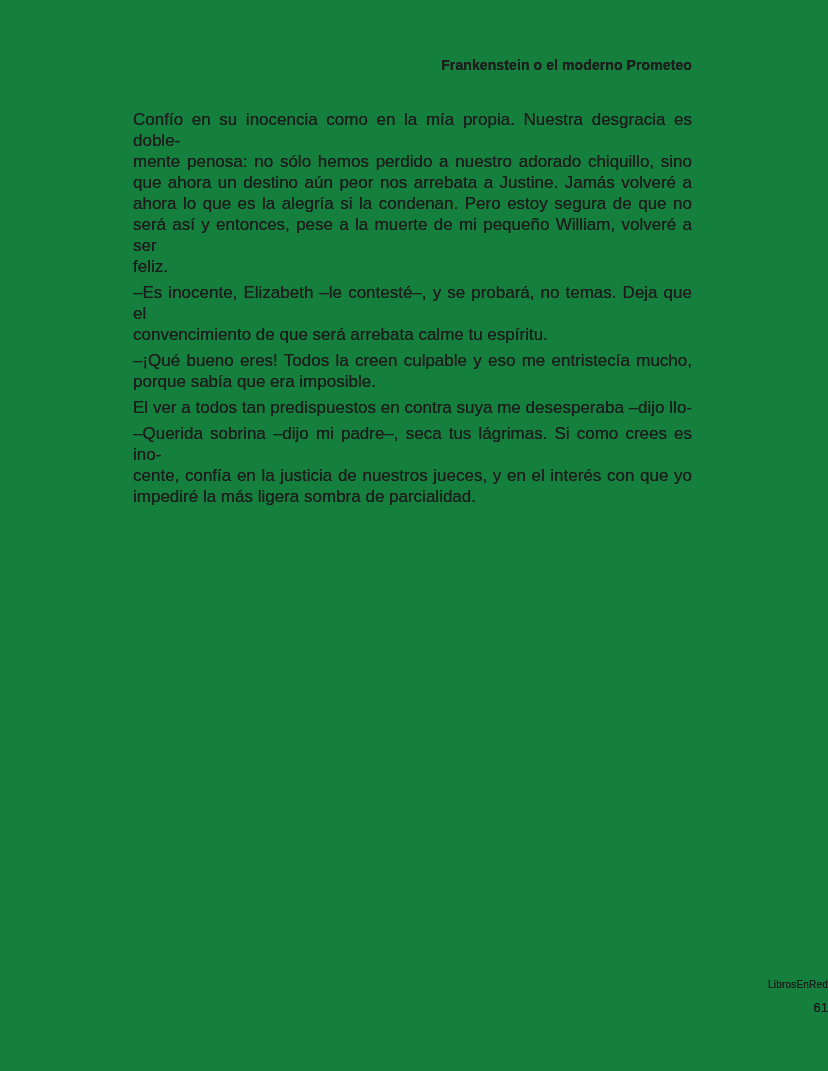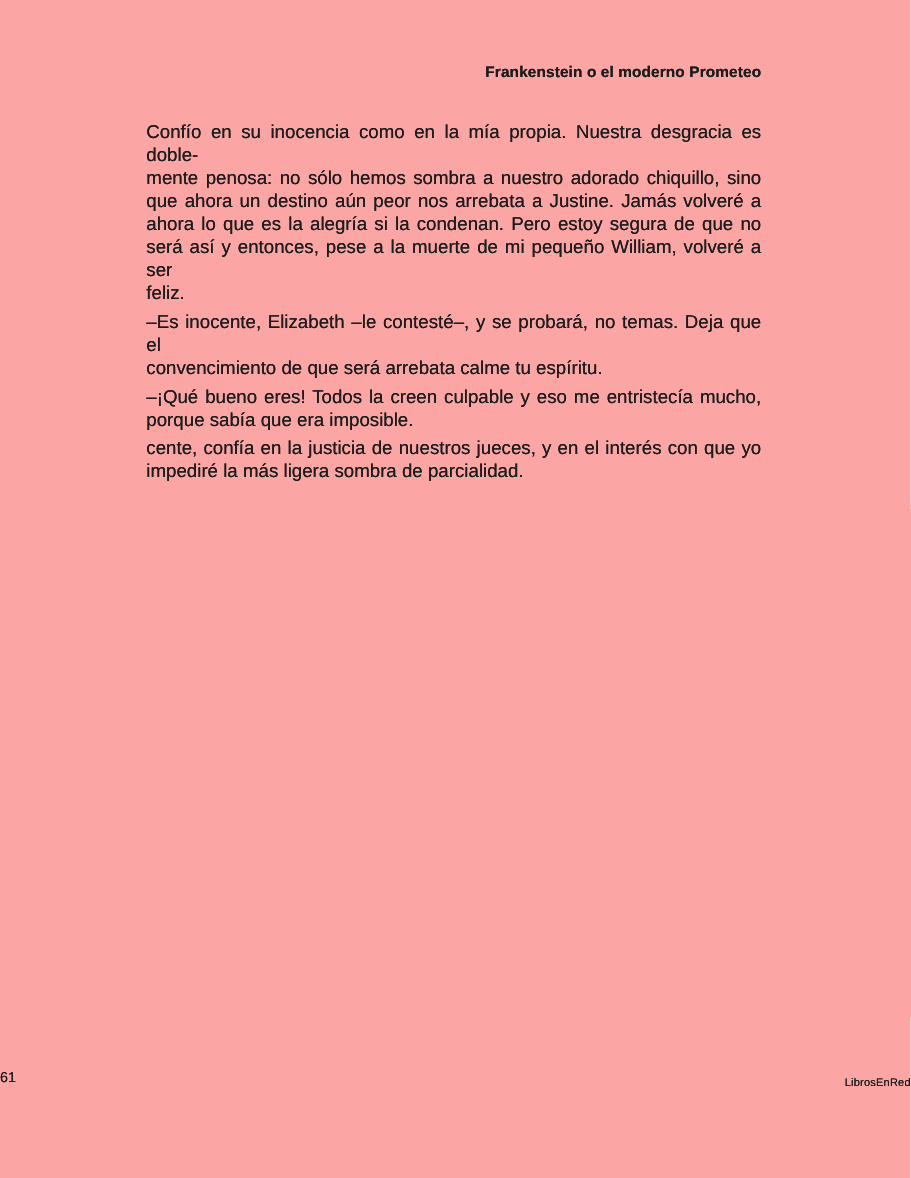--- a/index.html
+++ b/index.html
@@ -4,21 +4,21 @@
 <style>
   html, body {
     margin: 0;
     padding: 0;
     background: #ffffff;
   }
   .page {
     position: relative;
     width: 828px;
     height: 1071px;
-    background: #fca5a5;
+    background: #15803d;
     font-family: "Liberation Sans", sans-serif;
     color: #1d1d1d;
     overflow: hidden;
     text-shadow: 0 0 0.3px currentColor; 
   }
   .running-header {
     position: absolute;
     left: 133px;
     width: 559px;
     top: 55px;
@@ -43,22 +43,22 @@
     text-align: justify;
     text-align-last: justify;
   }
   .line.last {
     text-align-last: left;
   }
   .page-number {
     position: absolute;
     left: 0;
     width: 828px;
-    top: 972px;
-    text-align: left;
+    top: 1000px;
+    text-align: right;
     font-size: 13px;
     line-height: 16px;
   }
   .brand {
     position: absolute;
     left: 0;
     width: 828px;
     top: 976px;
     text-align: right;
     font-size: 10px;
@@ -69,37 +69,39 @@
 </head>
 <body>
 
 <div class="page">
 
   <div class="running-header">Frankenstein o el moderno Prometeo</div>
 
   <div class="body-text">
       <div class="para">
         <div class="line">Confío en su inocencia como en la mía propia. Nuestra desgracia es doble-</div>
-        <div class="line">mente penosa: no sólo hemos sombra a nuestro adorado chiquillo, sino</div>
+        <div class="line">mente penosa: no sólo hemos perdido a nuestro adorado chiquillo, sino</div>
         <div class="line">que ahora un destino aún peor nos arrebata a Justine. Jamás volveré a</div>
         <div class="line">ahora lo que es la alegría si la condenan. Pero estoy segura de que no</div>
         <div class="line">será así y entonces, pese a la muerte de mi pequeño William, volveré a ser</div>
         <div class="line last">feliz.</div>
       </div>
       <div class="para">
         <div class="line">–Es inocente, Elizabeth –le contesté–, y se probará, no temas. Deja que el</div>
         <div class="line last">convencimiento de que será arrebata calme tu espíritu.</div>
       </div>
       <div class="para">
         <div class="line">–¡Qué bueno eres! Todos la creen culpable y eso me entristecía mucho,</div>
         <div class="line last">porque sabía que era imposible.</div>
       </div>
       <div class="para">
+        <div class="line">El ver a todos tan predispuestos en contra suya me desesperaba –dijo llo-</div>
       </div>
       <div class="para">
+        <div class="line">–Querida sobrina –dijo mi padre–, seca tus lágrimas. Si como crees es ino-</div>
         <div class="line">cente, confía en la justicia de nuestros jueces, y en el interés con que yo</div>
         <div class="line last">impediré la más ligera sombra de parcialidad.</div>
       </div>
     </div>
 
   <div class="page-number">61</div>
 
   <div class="brand">LibrosEnRed</div>
 
 </div>

